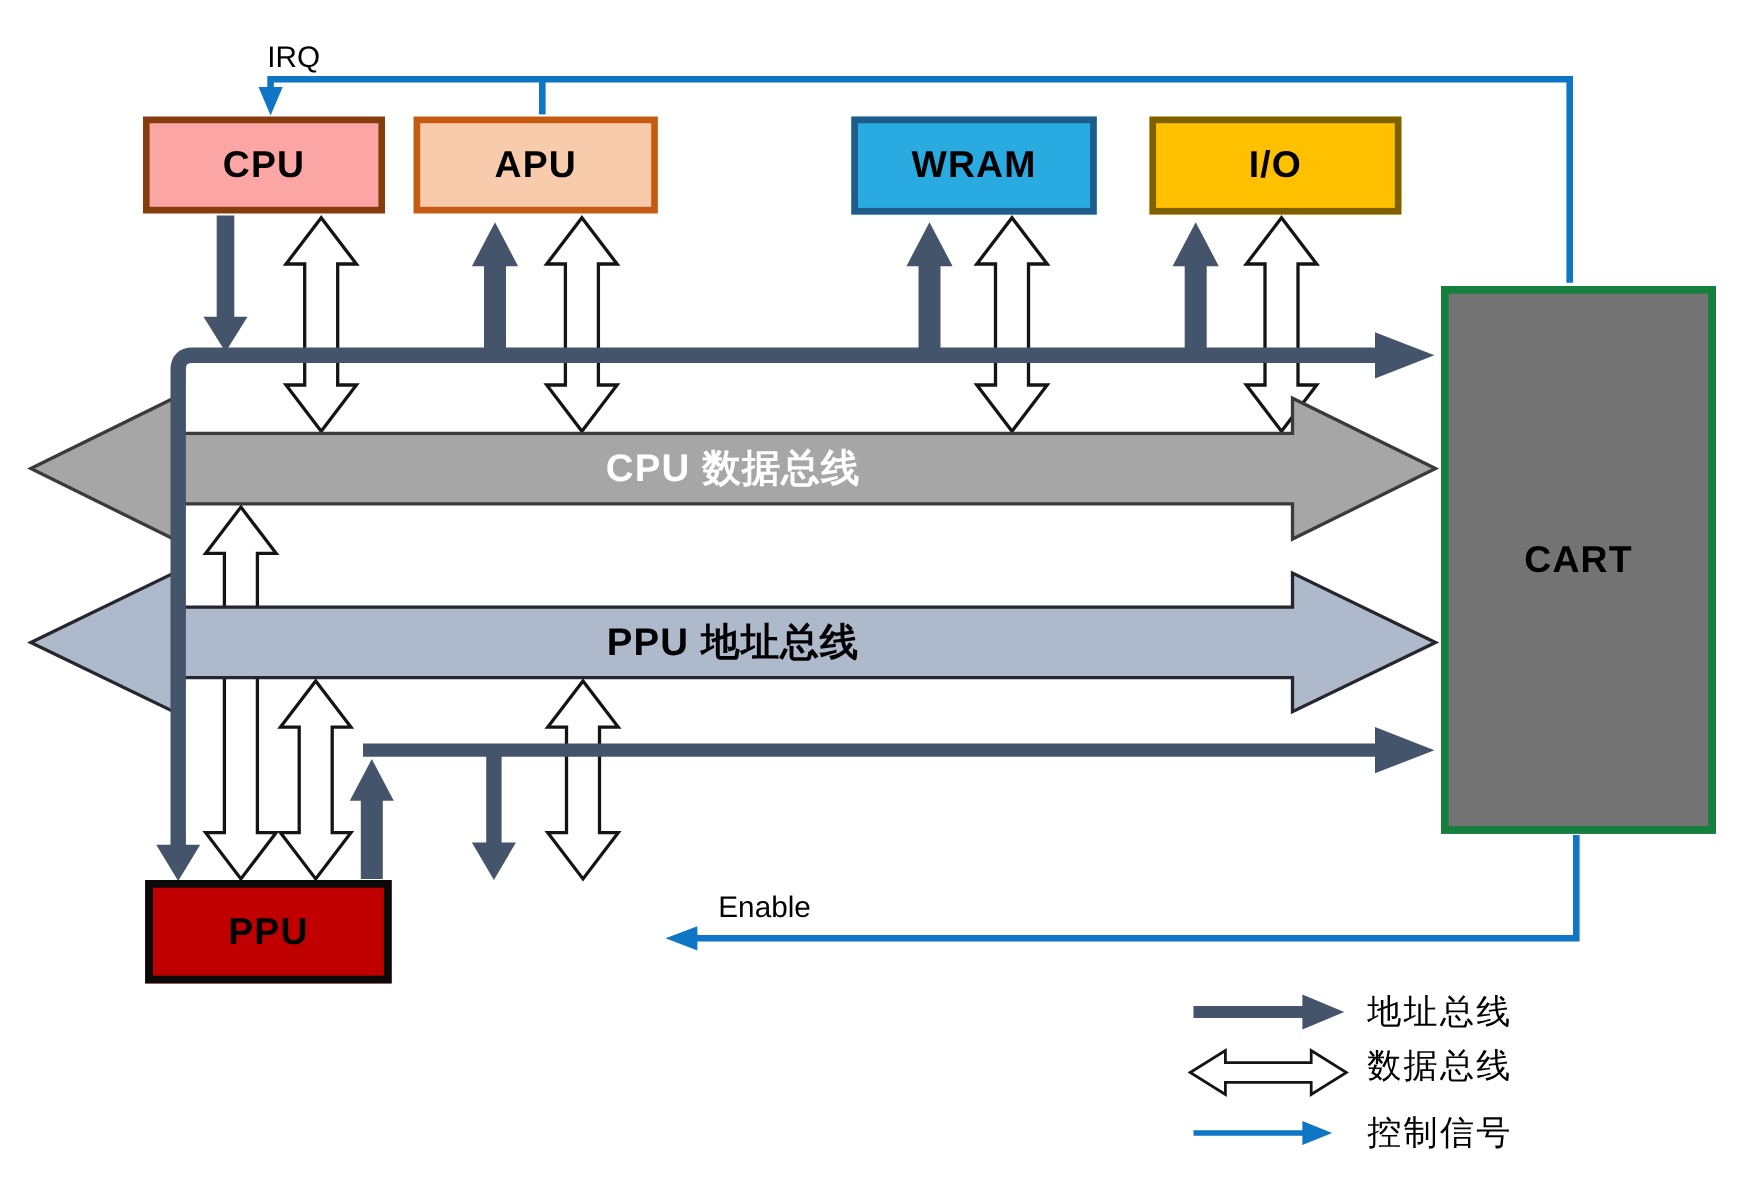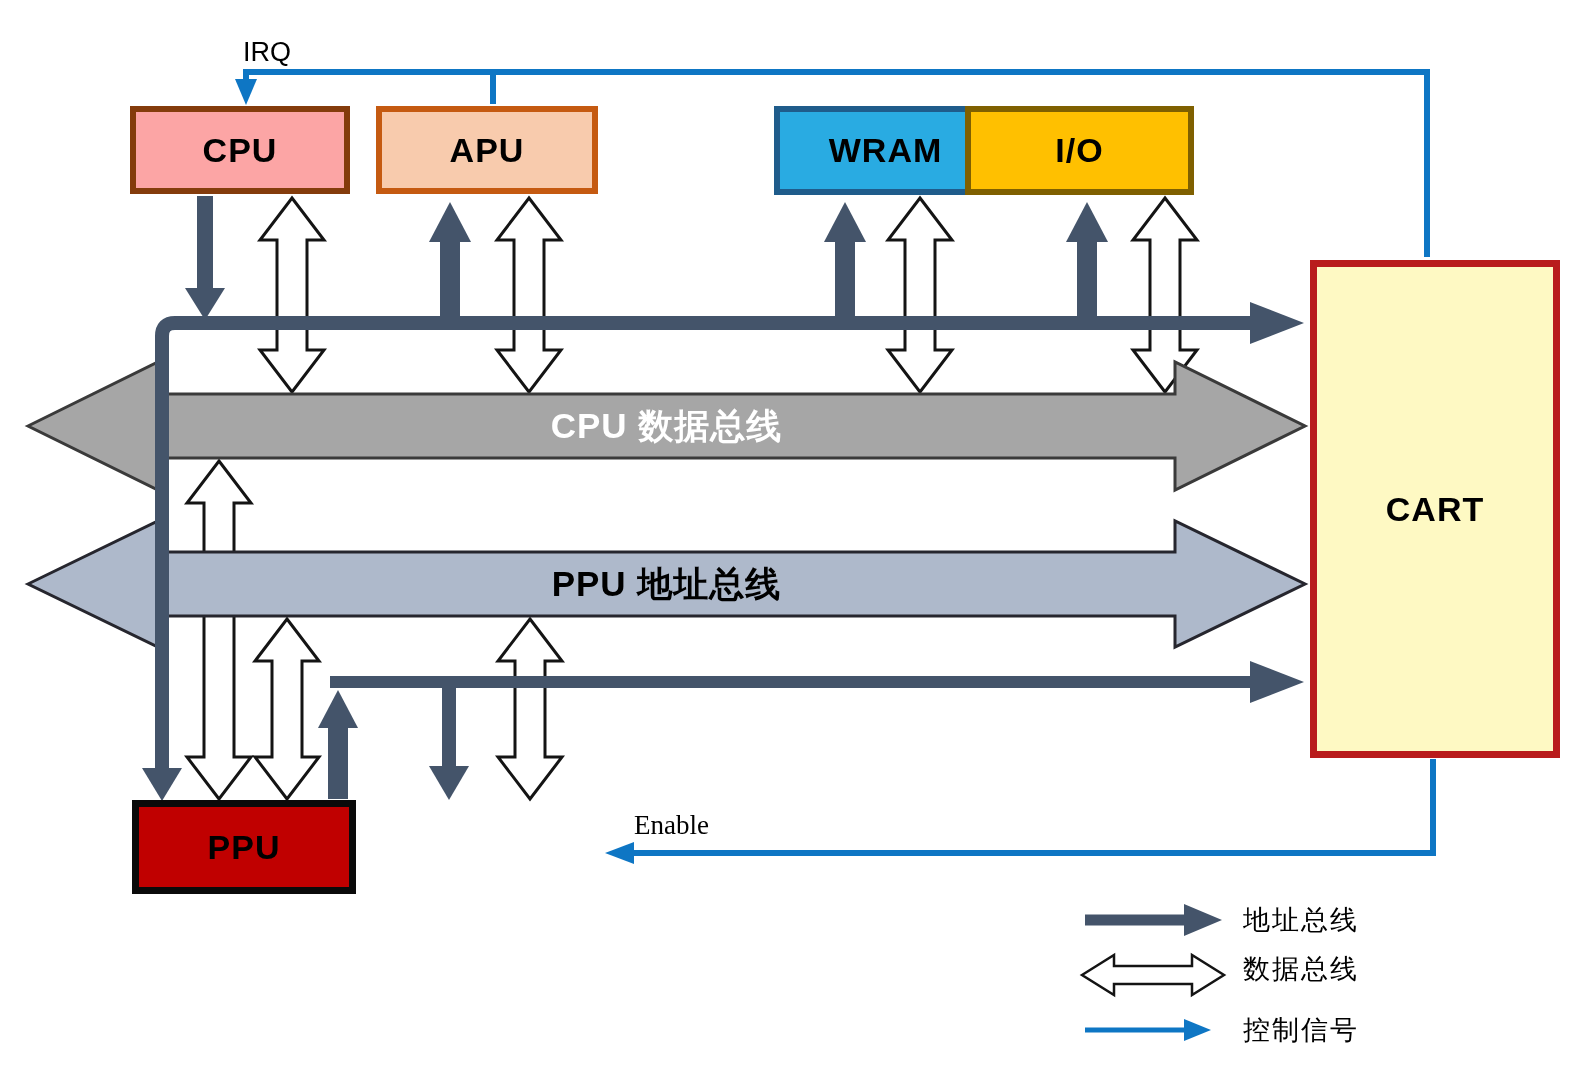--- a/index.html
+++ b/index.html
@@ -14,39 +14,39 @@
   .block{
     position:absolute;
     box-sizing:border-box;
     display:flex;align-items:center;justify-content:center;
     font-weight:bold;font-size:34px;color:#000;
     letter-spacing:1px;
   }
   .blk-cpu {left:130px; top:106px; width:220px; height:88px; background:#fca5a5; border:6px solid #843C0C;}
   .blk-apu {left:376px; top:106px; width:222px; height:88px; background:#F8CBAD; border:6px solid #C55A11;}
   .blk-wram{left:774px; top:106px; width:223px; height:89px; background:#29ABE2; border:6px solid #1F5C8B;}
-  .blk-io  {left:965px;top:106px; width:229px; height:89px; background:#FFC000; border:6px solid #7F6000;}
-  .blk-cart{left:1310px;top:260px; width:250px; height:498px;background:#fef9c3; border:7px solid #b91c1c;}
+  .blk-io  {left:1045px;top:106px; width:229px; height:89px; background:#FFC000; border:6px solid #7F6000;}
+  .blk-cart{left:1310px;top:260px; width:250px; height:498px;background:#737373; border:7px solid #15803d;}
   .blk-ppu {left:132px; top:800px; width:224px; height:94px; background:#C00000; border:7px solid #0A0A0A;}
   .blk-vram{left:377px; top:800px; width:228px; height:90px; background:#29ABE2; border:7px solid #1F5C8B;}
   .bus-label{
     position:absolute;left:28px;width:1277px;height:44px;
     text-align:center;line-height:44px;
     font-weight:bold;font-size:35px;letter-spacing:1px;
   }
   .bus-label-cpu{top:404px;color:#ffffff;}
   .bus-label-ppu{top:562px;color:#000000;}
   .sig-label{
     position:absolute;font-size:27px;color:#000;
   }
   .sig-irq{left:243px;top:37px;text-align:center;}
-  .sig-enable{left:634px;top:810px;font-family:Liberation Serif, serif;}
+  .sig-enable{left:653px;top:810px;}
   .legend-label{
     position:absolute;left:1243px;height:36px;line-height:36px;
-    font-size:27px;color:#000;letter-spacing:2px;
+    font-size:31px;color:#000;letter-spacing:2px;
   }
   .legend-label-1{top:902px;}
   .legend-label-2{top:935px;margin-top:16px;}
   .legend-label-3{top:1012px;}
 </style>
 </head>
 <body>
 
 <div class="stage">
 

